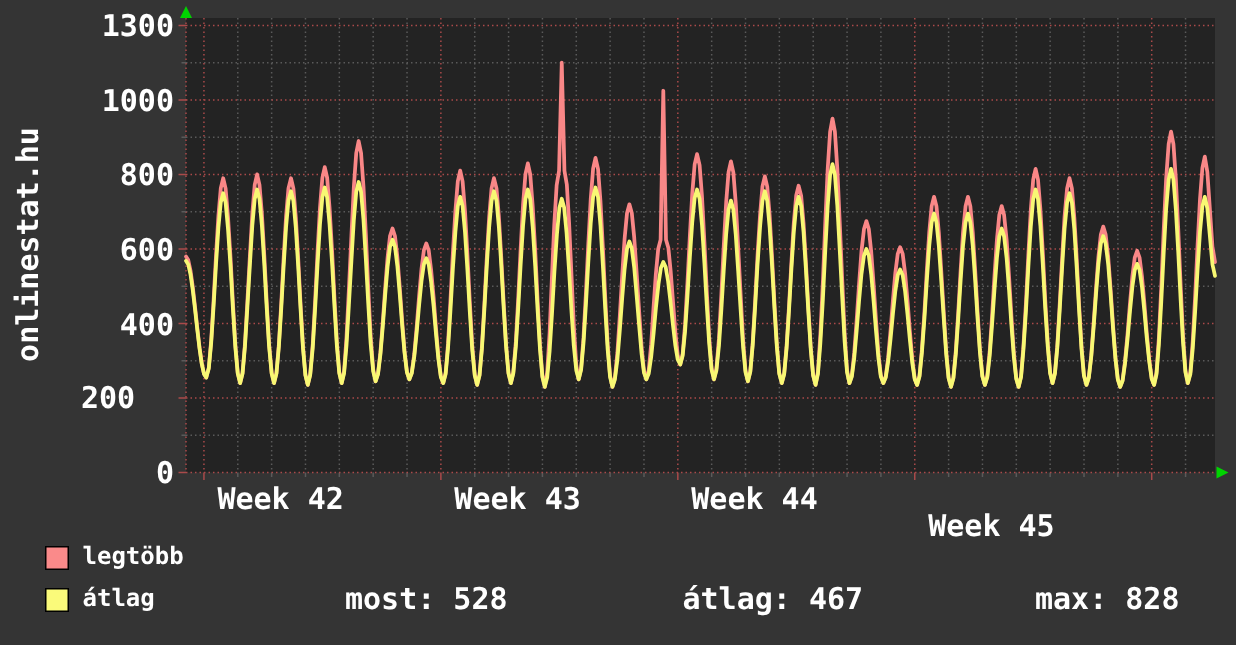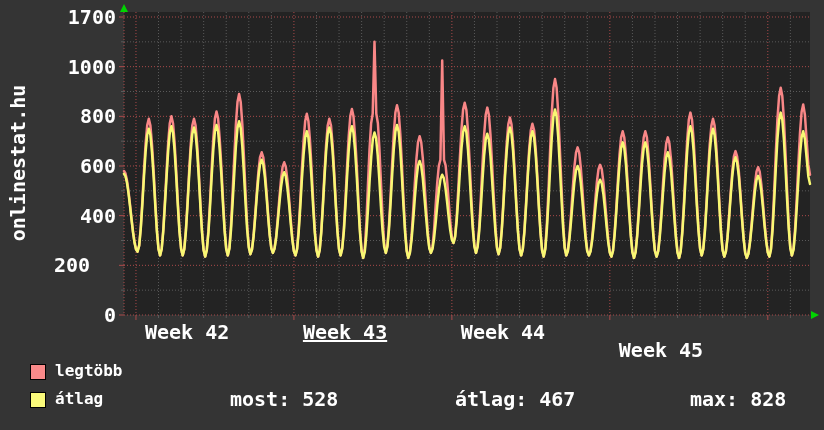--- a/index.html
+++ b/index.html
@@ -127,25 +127,25 @@
 
   <div class="vtitle">onlinestat.hu</div>
 
   <div id="ylabels">
       <div class="lbl ylab" style="top: 304px;">0</div>
       <div class="lbl ylab" style="top: 254.333px; text-align: center;">200</div>
       <div class="lbl ylab" style="top: 204.667px;">400</div>
       <div class="lbl ylab" style="top: 155px;">600</div>
       <div class="lbl ylab" style="top: 105.333px;">800</div>
       <div class="lbl ylab" style="top: 55.6667px;">1000</div>
-      <div class="lbl ylab" style="top: 6px;">1700</div>
+      <div class="lbl ylab" style="top: 6px;">1300</div>
     </div>
   <div id="weeklabels">
       <div class="lbl wklab" style="left: 214.94px;">Week 42</div>
-      <div class="lbl wklab" style="left: 372.901px; text-decoration: underline;">Week 43</div>
+      <div class="lbl wklab" style="left: 372.901px;">Week 43</div>
       <div class="lbl wklab" style="left: 530.861px;">Week 44</div>
       <div class="lbl wklab" style="left: 688.822px; margin-top: 18px;">Week 45</div>
     </div>
   <div id="legend">
       <div class="legend-row" style="top: 364px;">
         <span class="legend-swatch" style="background: rgb(250, 138, 138);"></span>
         <span class="legend-text">legtöbb</span>
       </div>
       <div class="legend-row" style="top: 392px;">
         <span class="legend-swatch" style="background: rgb(250, 250, 122);"></span>

